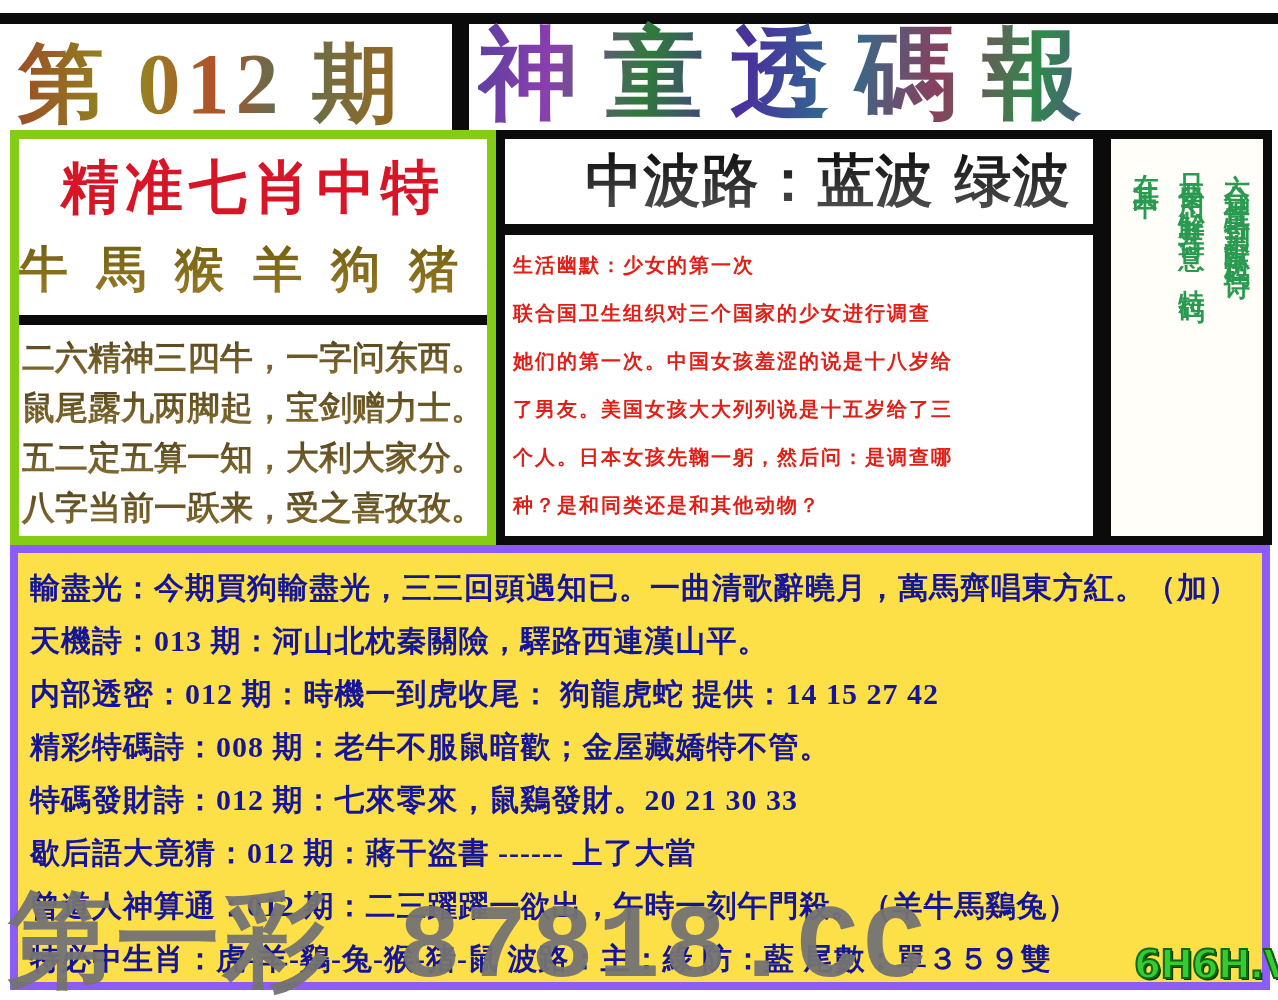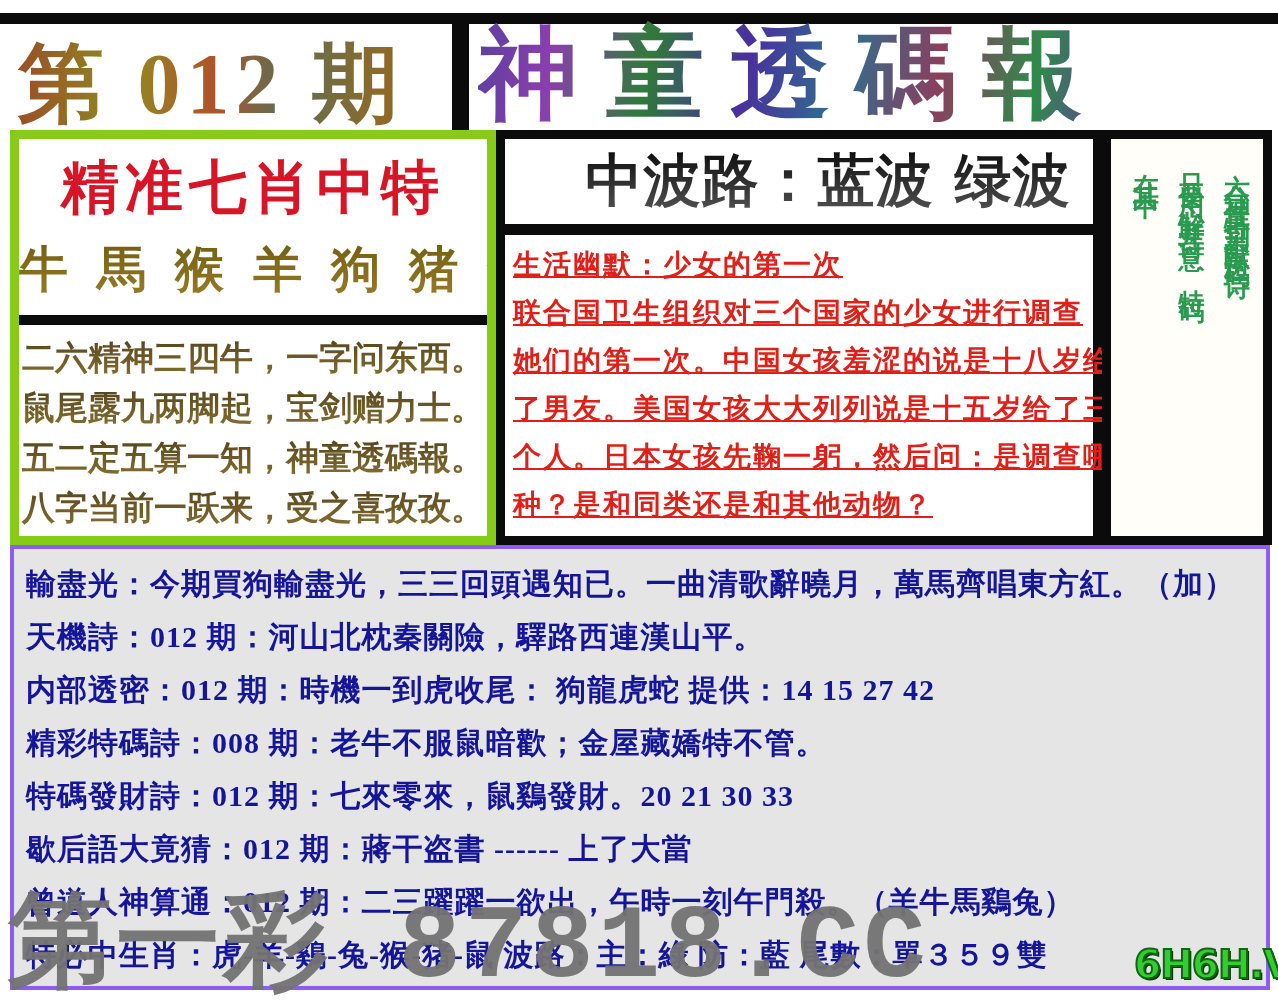--- a/index.html
+++ b/index.html
@@ -40,32 +40,32 @@
 
   
   .mid-box{left:496px;top:130px;width:606px;height:415px;border:9px solid #0b0b0b;background:#fff;}
   .wave-header{margin-top:4px;text-align:center;font-size:57px;font-weight:900;
          font-family:"DejaVu Sans", sans-serif;white-space:nowrap;letter-spacing:1px;
          background:linear-gradient(180deg,#050505,#5a5a5a);
          -webkit-background-clip:text;background-clip:text;color:transparent;}
   .flip{display:inline-block;transform:rotate(180deg);}
   .mid-divider{margin-top:4px;width:100%;height:11px;background:#0b0b0b;}
   .joke{padding:6px 8px 0 8px;}
-  .joke-line{font-size:28px;font-weight:bold;color:#e02018;line-height:48px;
-         white-space:nowrap;font-family:"DejaVu Sans", sans-serif;letter-spacing:2px;text-decoration:underline;}
+  .joke-line{font-size:20px;font-weight:bold;color:#e02018;line-height:48px;
+         white-space:nowrap;font-family:"DejaVu Sans", sans-serif;letter-spacing:2px;}
 
   
   .right-box{left:1102px;top:130px;width:170px;height:415px;border:9px solid #0b0b0b;background:#fffef8;}
   .vert-text{writing-mode:vertical-rl;height:100%;padding:14px 12px;box-sizing:border-box;
          font-size:26px;font-weight:bold;color:#2a9a50;letter-spacing:10px;line-height:1.75;}
   .vert-col{display:block;white-space:nowrap;}
 
   
-  .bottom-box{left:10px;top:545px;width:1260px;height:445px;border:4px solid #8b5cf6;
-         background:#e5e5e5;padding:8px 12px 0 12px;}
+  .bottom-box{left:10px;top:545px;width:1260px;height:445px;border:8px solid #8b5cf6;
+         background:#fde047;padding:8px 12px 0 12px;}
   .blue-line{font-size:30px;font-weight:bold;color:#15159a;line-height:53px;
          white-space:nowrap;letter-spacing:1px;}
 
   
   .watermark{left:8px;top:856px;font-size:104px;font-weight:900;color:#737373;
          font-family:Liberation Mono, monospace;white-space:nowrap;letter-spacing:4px;
          opacity:0.95;z-index:10;margin-top:16px;}
   .site-logo{left:1134px;top:942px;font-size:39px;font-weight:900;color:#33cc33;
          font-family:"DejaVu Sans", sans-serif;letter-spacing:-1px;z-index:11;
          -webkit-text-stroke:2px #116611;text-shadow:2px 2px 0 #0a3a0a;}
@@ -79,21 +79,21 @@
 <div class="abs header-divider"></div>
 <div class="abs main-title">神童透碼報</div>
 
 <div class="abs left-box">
   <div class="jz-heading">精准七肖中特</div>
   <div class="zodiac-row">牛 馬 猴 羊 狗 猪 兔</div>
   <div class="left-divider"></div>
   <div class="poem">
     <div class="poem-line">二六精神三四牛，一字问东西。</div>
     <div class="poem-line">鼠尾露九两脚起，宝剑赠力士。</div>
-    <div class="poem-line">五二定五算一知，神童透碼報。</div>
+    <div class="poem-line">五二定五算一知，大利大家分。</div>
     <div class="poem-line">八字当前一跃来，受之喜孜孜。</div>
   </div>
 </div>
 
 <div class="abs mid-box">
   <div class="wave-header"><span class="flip">必</span><span>中波路：蓝波 绿波</span></div>
   <div class="mid-divider"></div>
   <div class="joke">
     <div class="joke-line">生活幽默：少女的第一次</div>
     <div class="joke-line">联合国卫生组织对三个国家的少女进行调查</div>
@@ -107,21 +107,21 @@
 <div class="abs right-box">
   <div class="vert-text">
     <span class="vert-col">六合神童特别奉献透码诗</span>
     <span class="vert-col">只要用心解开诗意，特码</span>
     <span class="vert-col">在其中。</span>
   </div>
 </div>
 
 <div class="abs bottom-box">
   <div class="blue-line">輸盡光：今期買狗輸盡光，三三回頭遇知已。一曲清歌辭曉月，萬馬齊唱東方紅。（加）</div>
-  <div class="blue-line">天機詩：012 期：河山北枕秦關險，驛路西連漢山平。</div>
+  <div class="blue-line">天機詩：013 期：河山北枕秦關險，驛路西連漢山平。</div>
   <div class="blue-line">内部透密：012 期：時機一到虎收尾： 狗龍虎蛇 提供：14 15 27 42</div>
   <div class="blue-line">精彩特碼詩：008 期：老牛不服鼠暗歡；金屋藏嬌特不管。</div>
   <div class="blue-line">特碼發財詩：012 期：七來零來，鼠鷄發財。20 21 30 33</div>
   <div class="blue-line">歇后語大竟猜：012 期：蔣干盗書 ------ 上了大當</div>
   <div class="blue-line">曾道人神算通：012 期：二三躍躍一欲出，午時一刻午門殺。（羊牛馬鷄兔）</div>
   <div class="blue-line">特必中生肖：虎-羊-鷄-兔-猴-猪-鼠  波路：主：綠  防：藍  尾數：單３５９雙</div>
 </div>
 
 <div class="abs watermark">第一彩 87818.CC</div>
 <div class="abs site-logo">6H6H.VIP</div>

